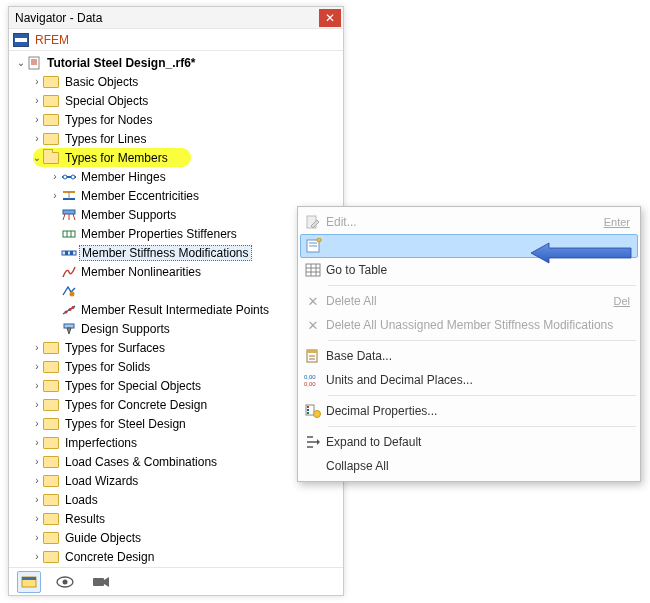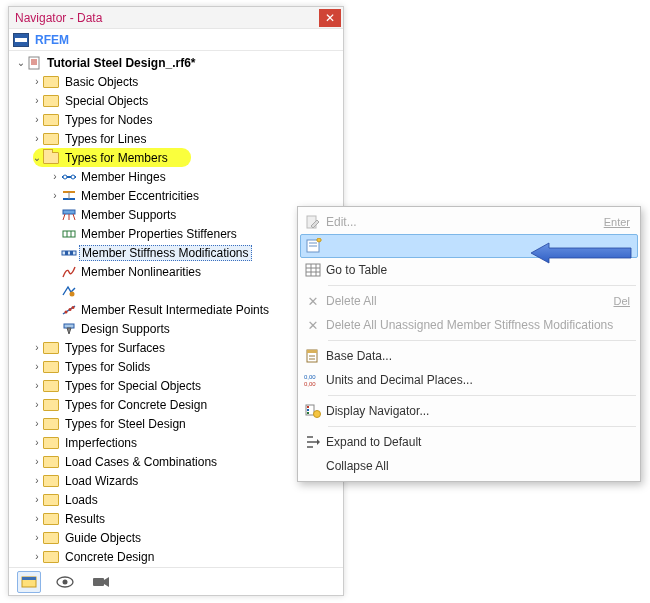--- a/index.html
+++ b/index.html
@@ -26,21 +26,21 @@
     flex-direction: column;
   }
   .titlebar {
     height: 22px;
     background: #f4f4f4;
     display: flex;
     align-items: center;
     padding: 0 2px 0 6px;
     border-bottom: 1px solid #e6e6e6;
   }
-  .titlebar .title { flex: 1; color: #be185d; font-size: 12px; }
+  .titlebar .title { flex: 1; color: #000000; font-size: 12px; }
   .titlebar .closebtn {
     width: 22px; height: 18px;
     background: #d04436;
     color: #fff;
     display: flex; align-items: center; justify-content: center;
     font-size: 12px; line-height: 1;
     cursor: pointer;
   }
   .toolbar2 {
     height: 22px;
@@ -193,21 +193,21 @@
 
   <div class="titlebar">
     <span class="title">Navigator - Data</span>
     <div class="closebtn">
       <span>✕</span>
     </div>
   </div>
 
   <div class="toolbar2">
     <span class="rfemlogo"></span>
-    <span style="font-weight:bold;color:#3b82f6">RFEM</span>
+    <span style="font-weight:normal;color:#c2410c">RFEM</span>
   </div>
 
   <div class="tree">
 
     <div class="row">
       <span class="exp">⌄</span>
       <span class="icon">
         <svg class="smallicon" viewBox="0 0 16 14">
             <rect x="2" y="1" width="10" height="12" fill="#fff" stroke="#888"></rect>
             <path d="M4 4h6M4 6h6M4 8h6" stroke="#c0392b" stroke-width="1"></path>
@@ -531,21 +531,21 @@
   <div class="mrow">
     <span class="micon">
       <svg width="16" height="16" viewBox="0 0 16 16">
           <rect x="1" y="2" width="8" height="10" fill="#fff" stroke="#888"></rect>
           <rect x="2" y="3" width="2" height="2" fill="#c0392b"></rect>
           <rect x="2" y="6" width="2" height="2" fill="#1a62b8"></rect>
           <rect x="2" y="9" width="2" height="2" fill="#2a7a3a"></rect>
           <circle cx="12" cy="11" r="3.5" fill="#f5c542" stroke="#c79a22"></circle>
         </svg>
     </span>
-    <span class="mlabel">Display Navigator...</span>
+    <span class="mlabel">Decimal Properties...</span>
   </div>
 
   <div class="msep"></div>
 
   <div class="mrow">
     <span class="micon">
       <svg width="16" height="16" viewBox="0 0 16 16">
           <line x1="2" y1="3" x2="8" y2="3" stroke="#555" stroke-width="1.5"></line>
           <line x1="2" y1="8" x2="12" y2="8" stroke="#555" stroke-width="1.5"></line>
           <line x1="2" y1="13" x2="8" y2="13" stroke="#555" stroke-width="1.5"></line>

